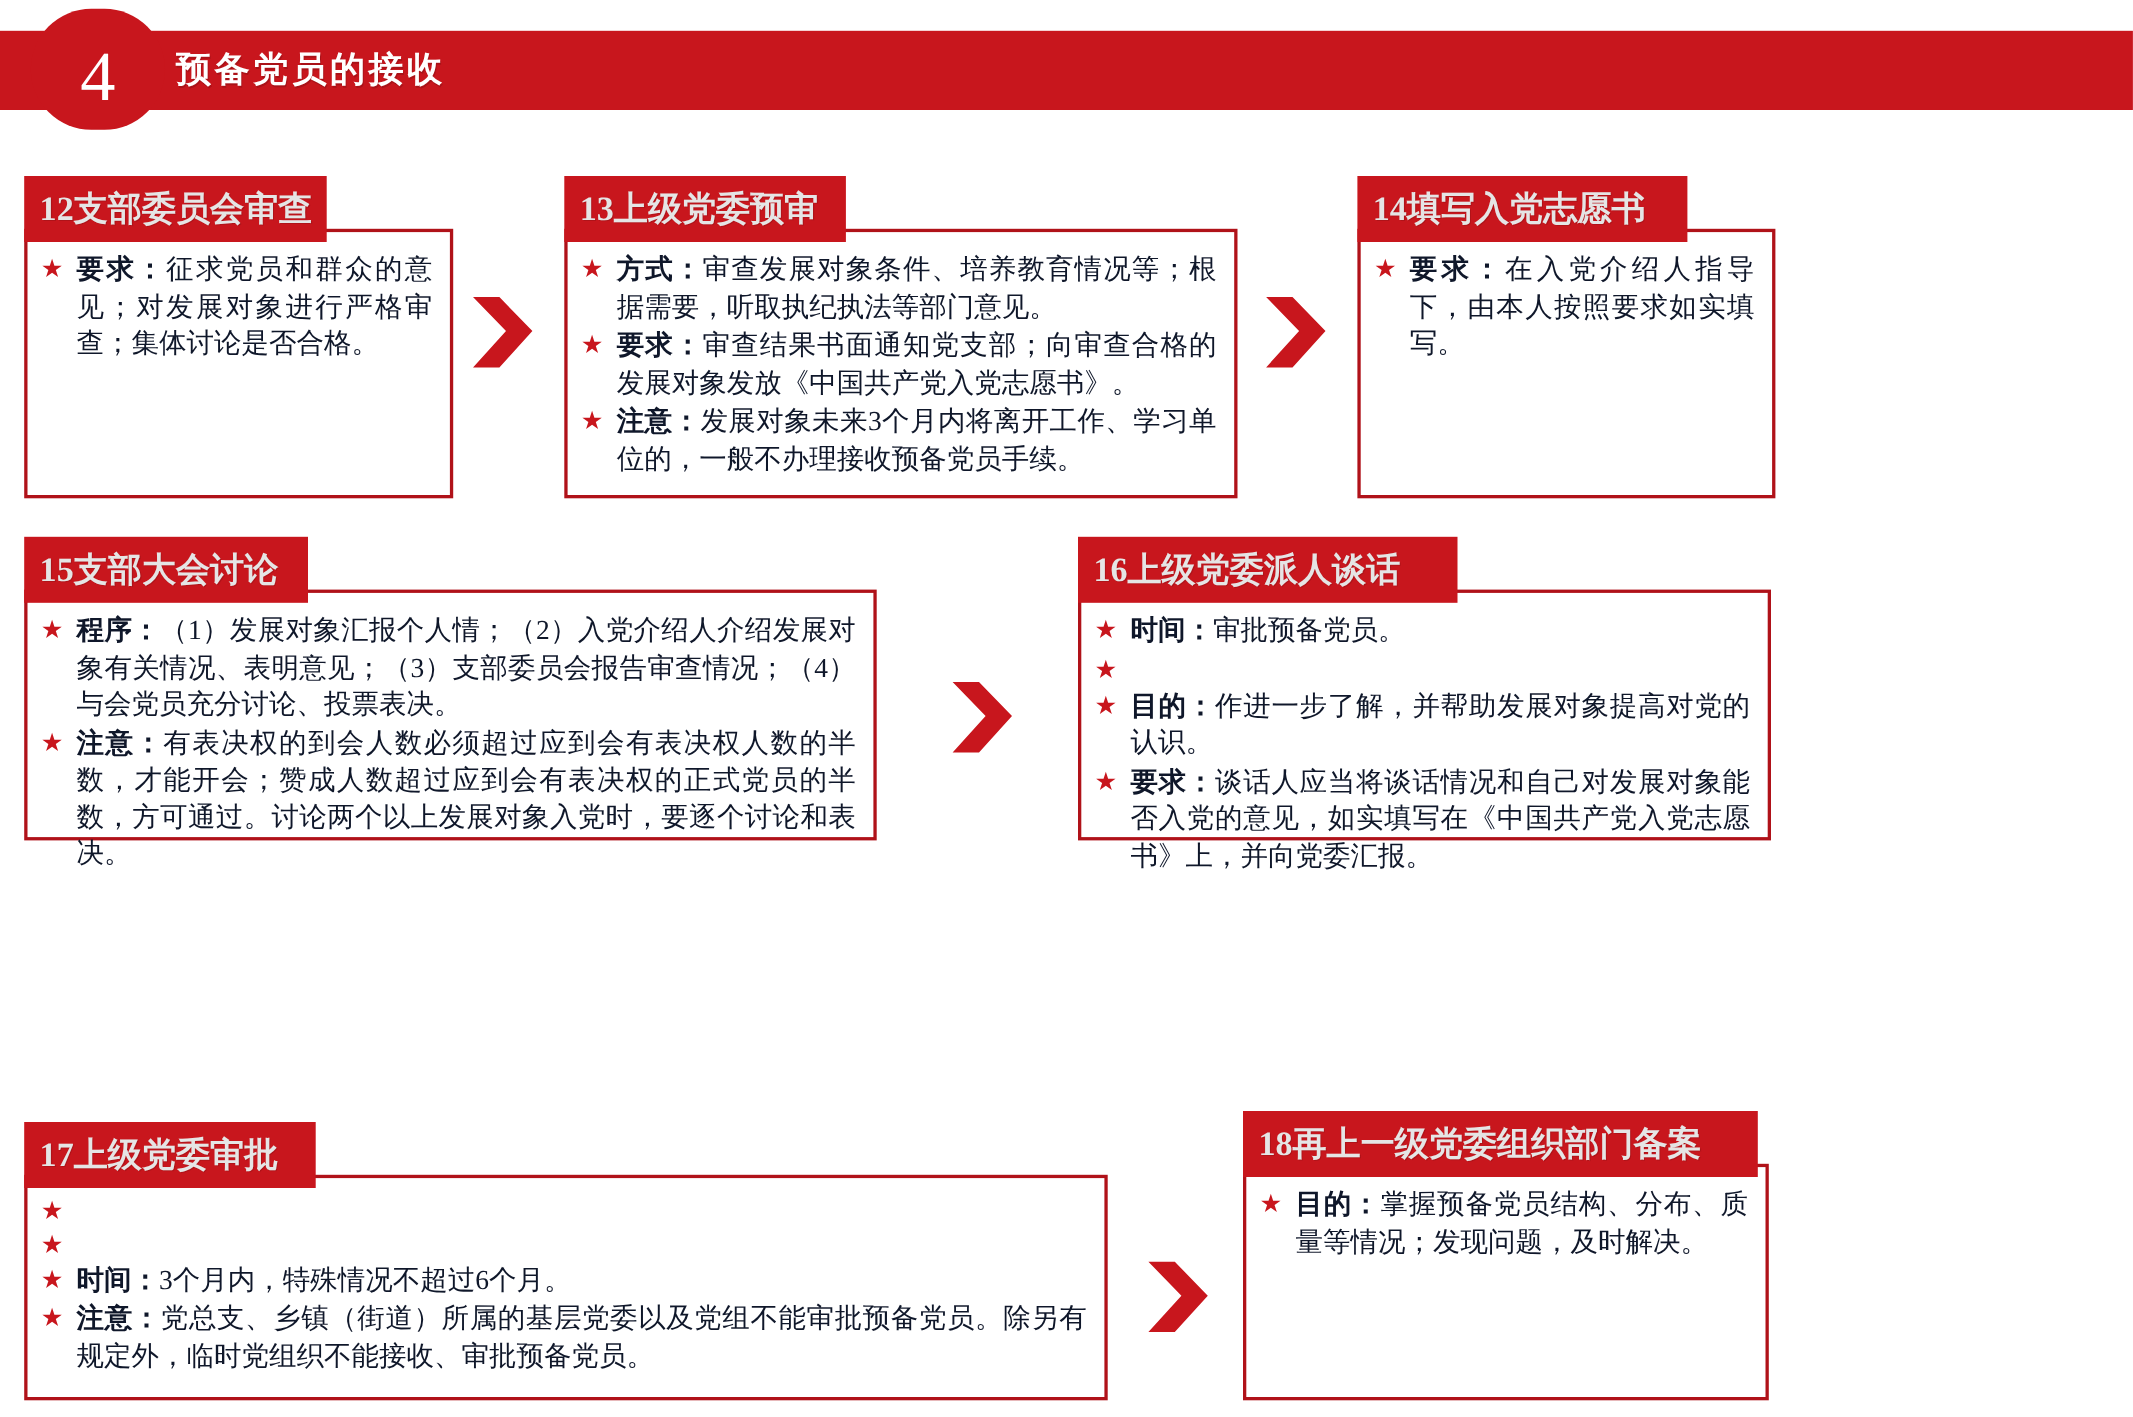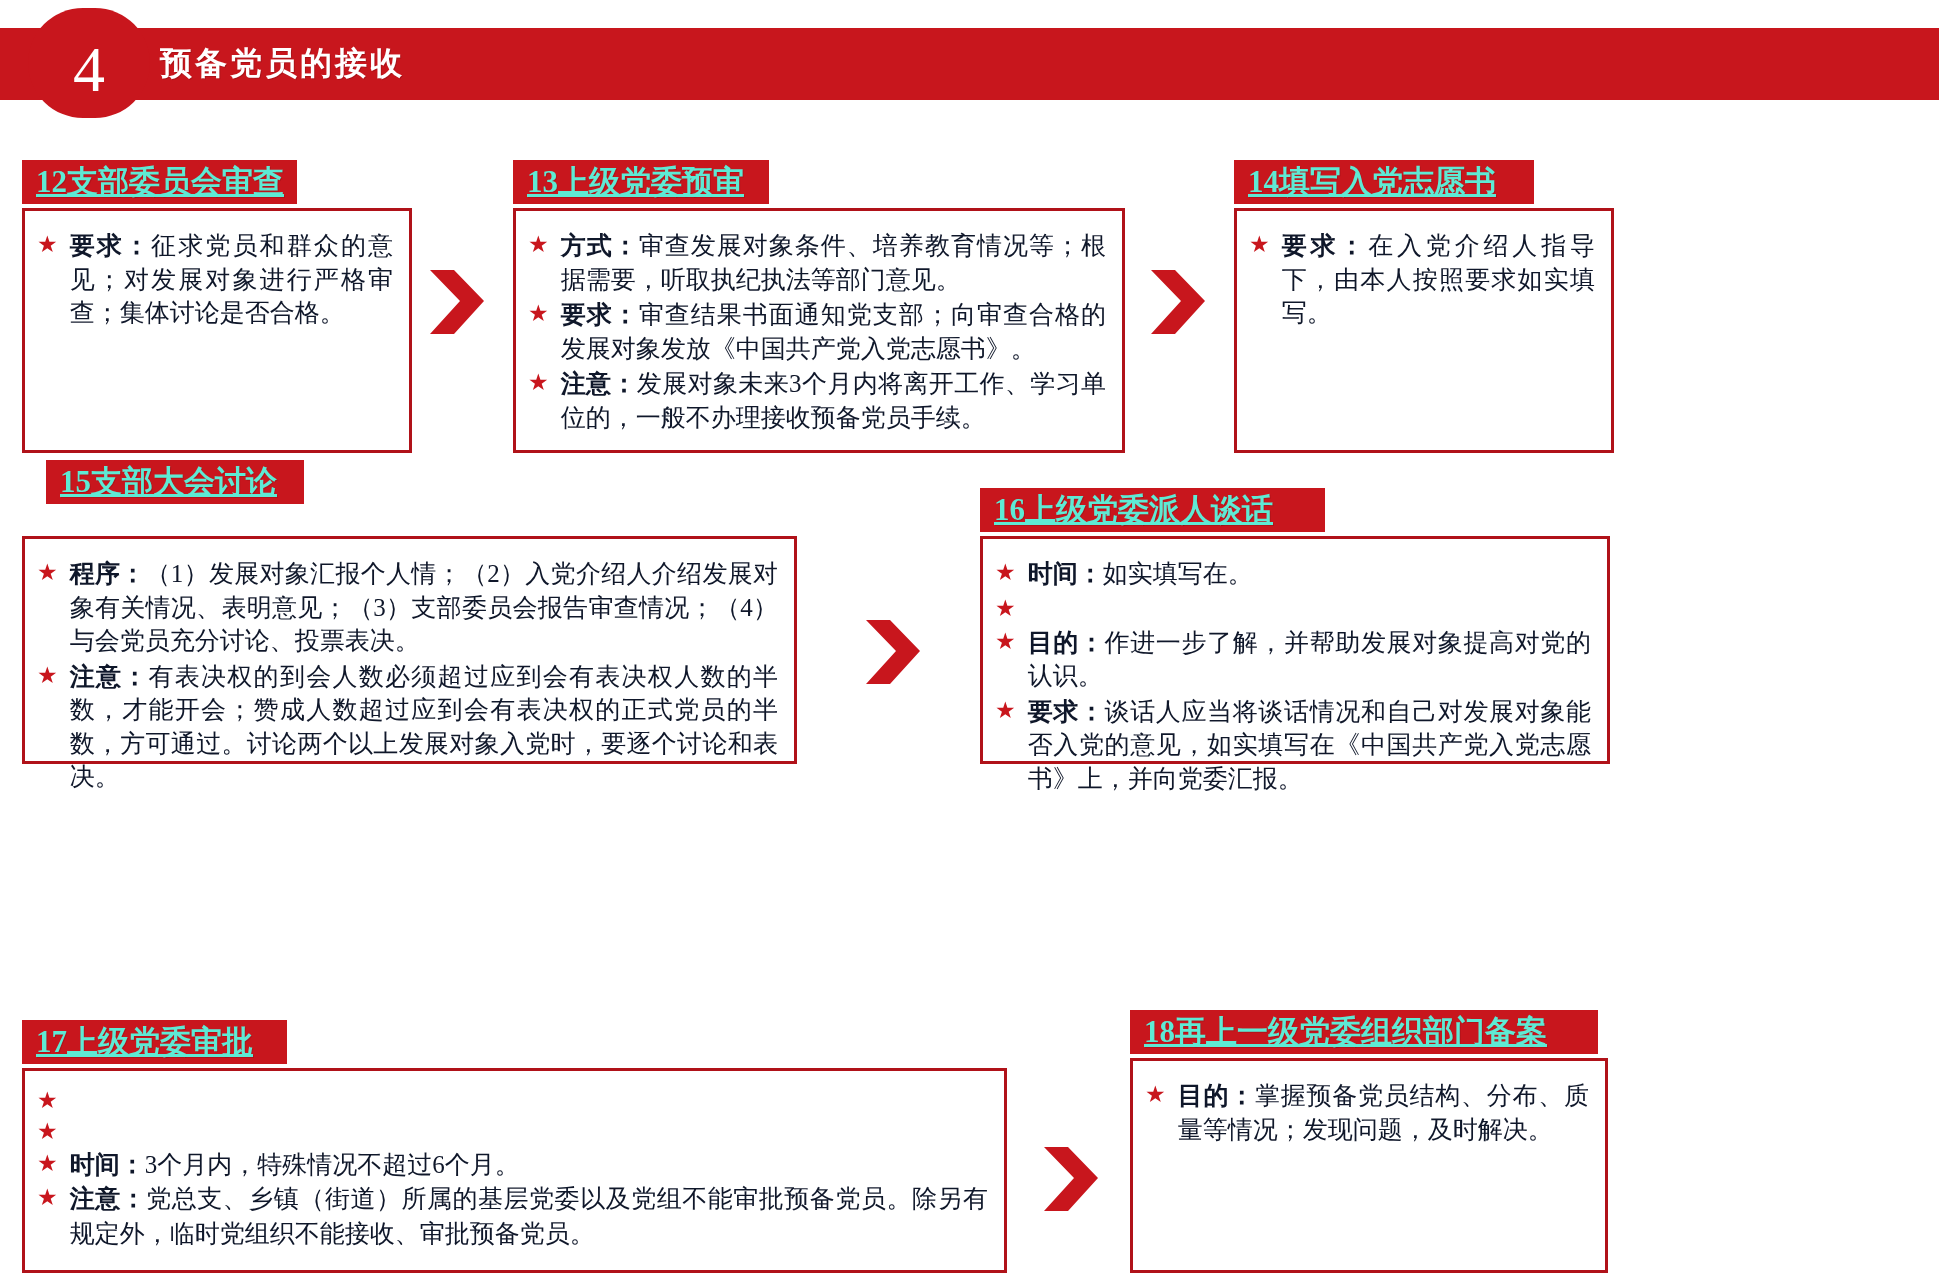--- a/index.html
+++ b/index.html
@@ -50,32 +50,31 @@
     letter-spacing: 3px;
     font-family: "Liberation Serif", "DejaVu Serif", serif;
     text-shadow: 1px 1px 0 rgba(0,0,0,.15);
   }
 
   
   .card { position: absolute; }
   .card-header {
     position: absolute;
     left: 0; top: 0;
-    height: 44px;
+    height: 60px;
     background: #C8161D;
-    color: #5eead4;
+    color: #e5e5e5;
     font-size: 31px;
     font-weight: bold;
     display: flex; align-items: center;
     padding: 0 14px 0 14px;
     white-space: nowrap;
     z-index: 2;
     text-shadow: 1px 1px 0 rgba(0,0,0,.12);
     font-family: "Liberation Serif", "DejaVu Serif", serif;
-    text-decoration: underline;
   }
   .card-body {
     position: absolute;
     left: 0;
     border: 3px solid #B01219;
     background: #ffffff;
     padding: 18px 16px 14px 12px;
   }
   .bullets { list-style: none; margin: 0; padding: 0; }
   .bullet {
@@ -166,21 +165,21 @@
     <ul class="bullets">
       <li class="bullet">
         <span class="star">★</span>
         <span class="btext"><b>要求：</b><span>在入党介绍人指导下，由本人按照要求如实填写。</span></span>
       </li>
     </ul>
   </div>
 </div>
 
 <div class="card">
-  <div class="card-header" style="left:22px; top:460px; width:258px;margin-left:24px;">15支部大会讨论</div>
+  <div class="card-header" style="left:22px; top:488px; width:258px;">15支部大会讨论</div>
   <div class="card-body" style="left:22px; top:536px; width:775px; height:228px;">
     <ul class="bullets">
       <li class="bullet">
         <span class="star">★</span>
         <span class="btext"><b>程序：</b><span>（1）发展对象汇报个人情；（2）入党介绍人介绍发展对象有关情况、表明意见；（3）支部委员会报告审查情况；（4）与会党员充分讨论、投票表决。</span></span>
       </li>
       <li class="bullet">
         <span class="star">★</span>
         <span class="btext"><b>注意：</b><span>有表决权的到会人数必须超过应到会有表决权人数的半数，才能开会；赞成人数超过应到会有表决权的正式党员的半数，方可通过。讨论两个以上发展对象入党时，要逐个讨论和表决。</span></span>
       </li>
@@ -193,21 +192,21 @@
     <polygon points="4,2 34,33 4,66 28,66 58,33 28,2" fill="#C8161D"></polygon>
   </svg>
 </div>
 
 <div class="card">
   <div class="card-header" style="left:980px; top:488px; width:345px;">16上级党委派人谈话</div>
   <div class="card-body" style="left:980px; top:536px; width:630px; height:228px;">
     <ul class="bullets">
       <li class="bullet">
         <span class="star">★</span>
-        <span class="btext"><b>时间：</b><span>如实填写在。</span></span>
+        <span class="btext"><b>时间：</b><span>审批预备党员。</span></span>
       </li>
       <li class="bullet">
         <span class="star">★</span>
       </li>
       <li class="bullet">
         <span class="star">★</span>
         <span class="btext"><b>目的：</b><span>作进一步了解，并帮助发展对象提高对党的认识。</span></span>
       </li>
       <li class="bullet">
         <span class="star">★</span>

